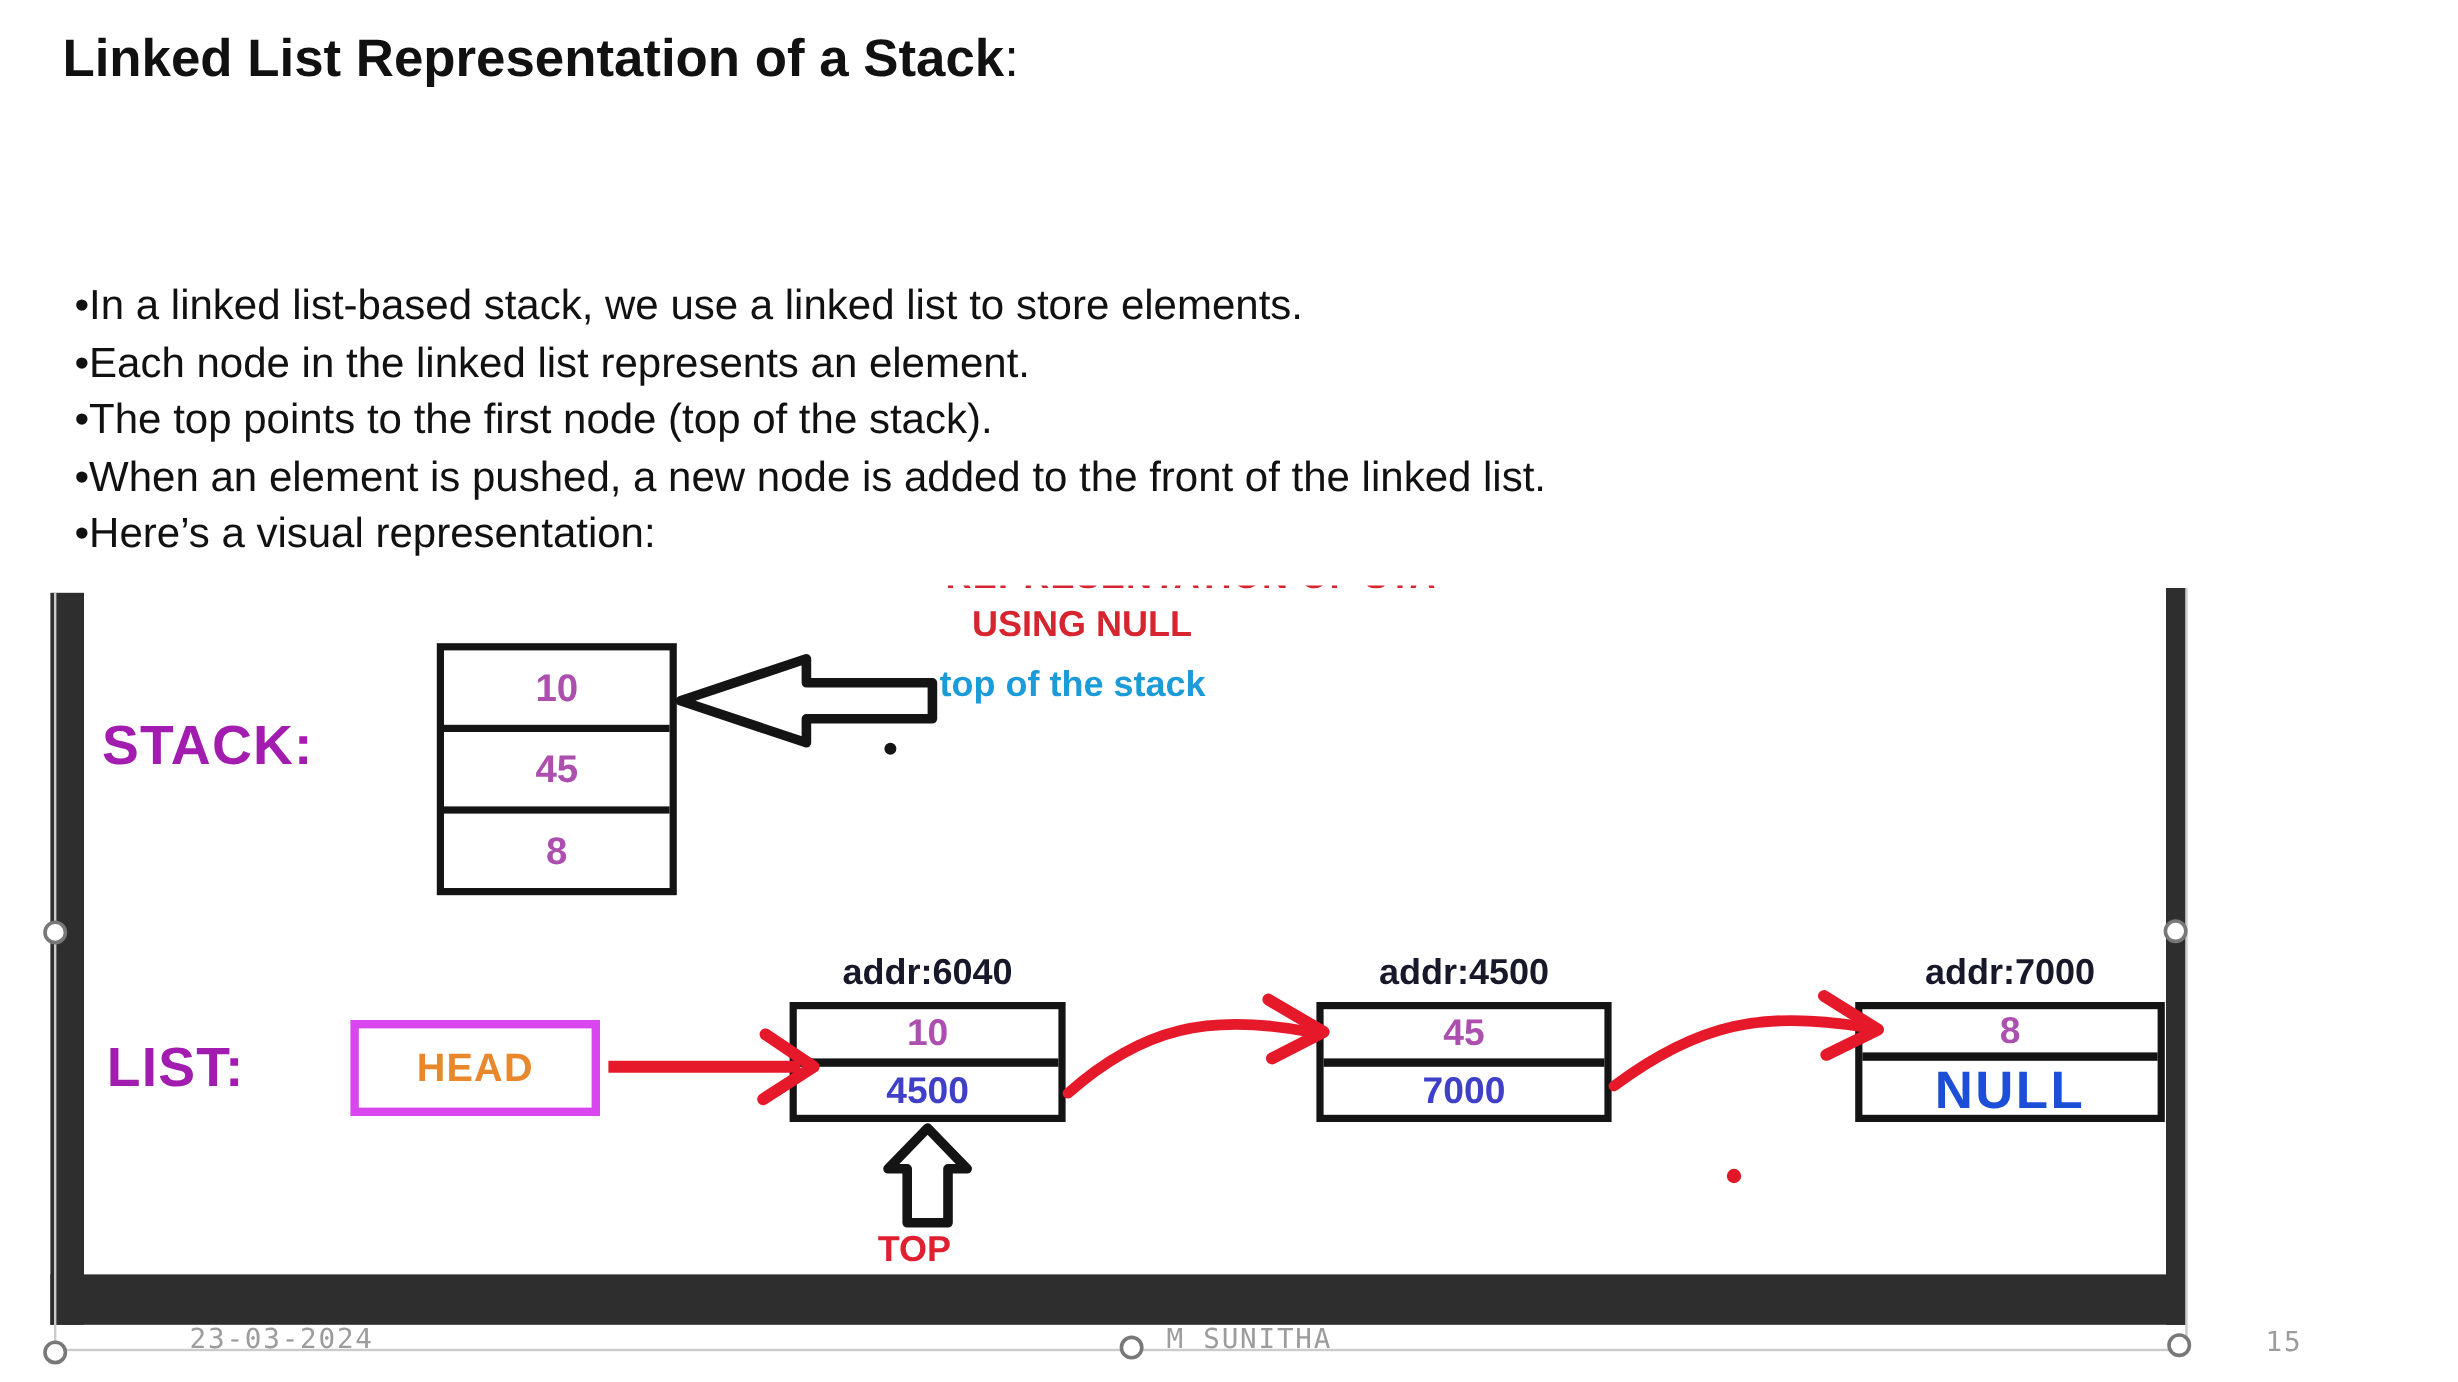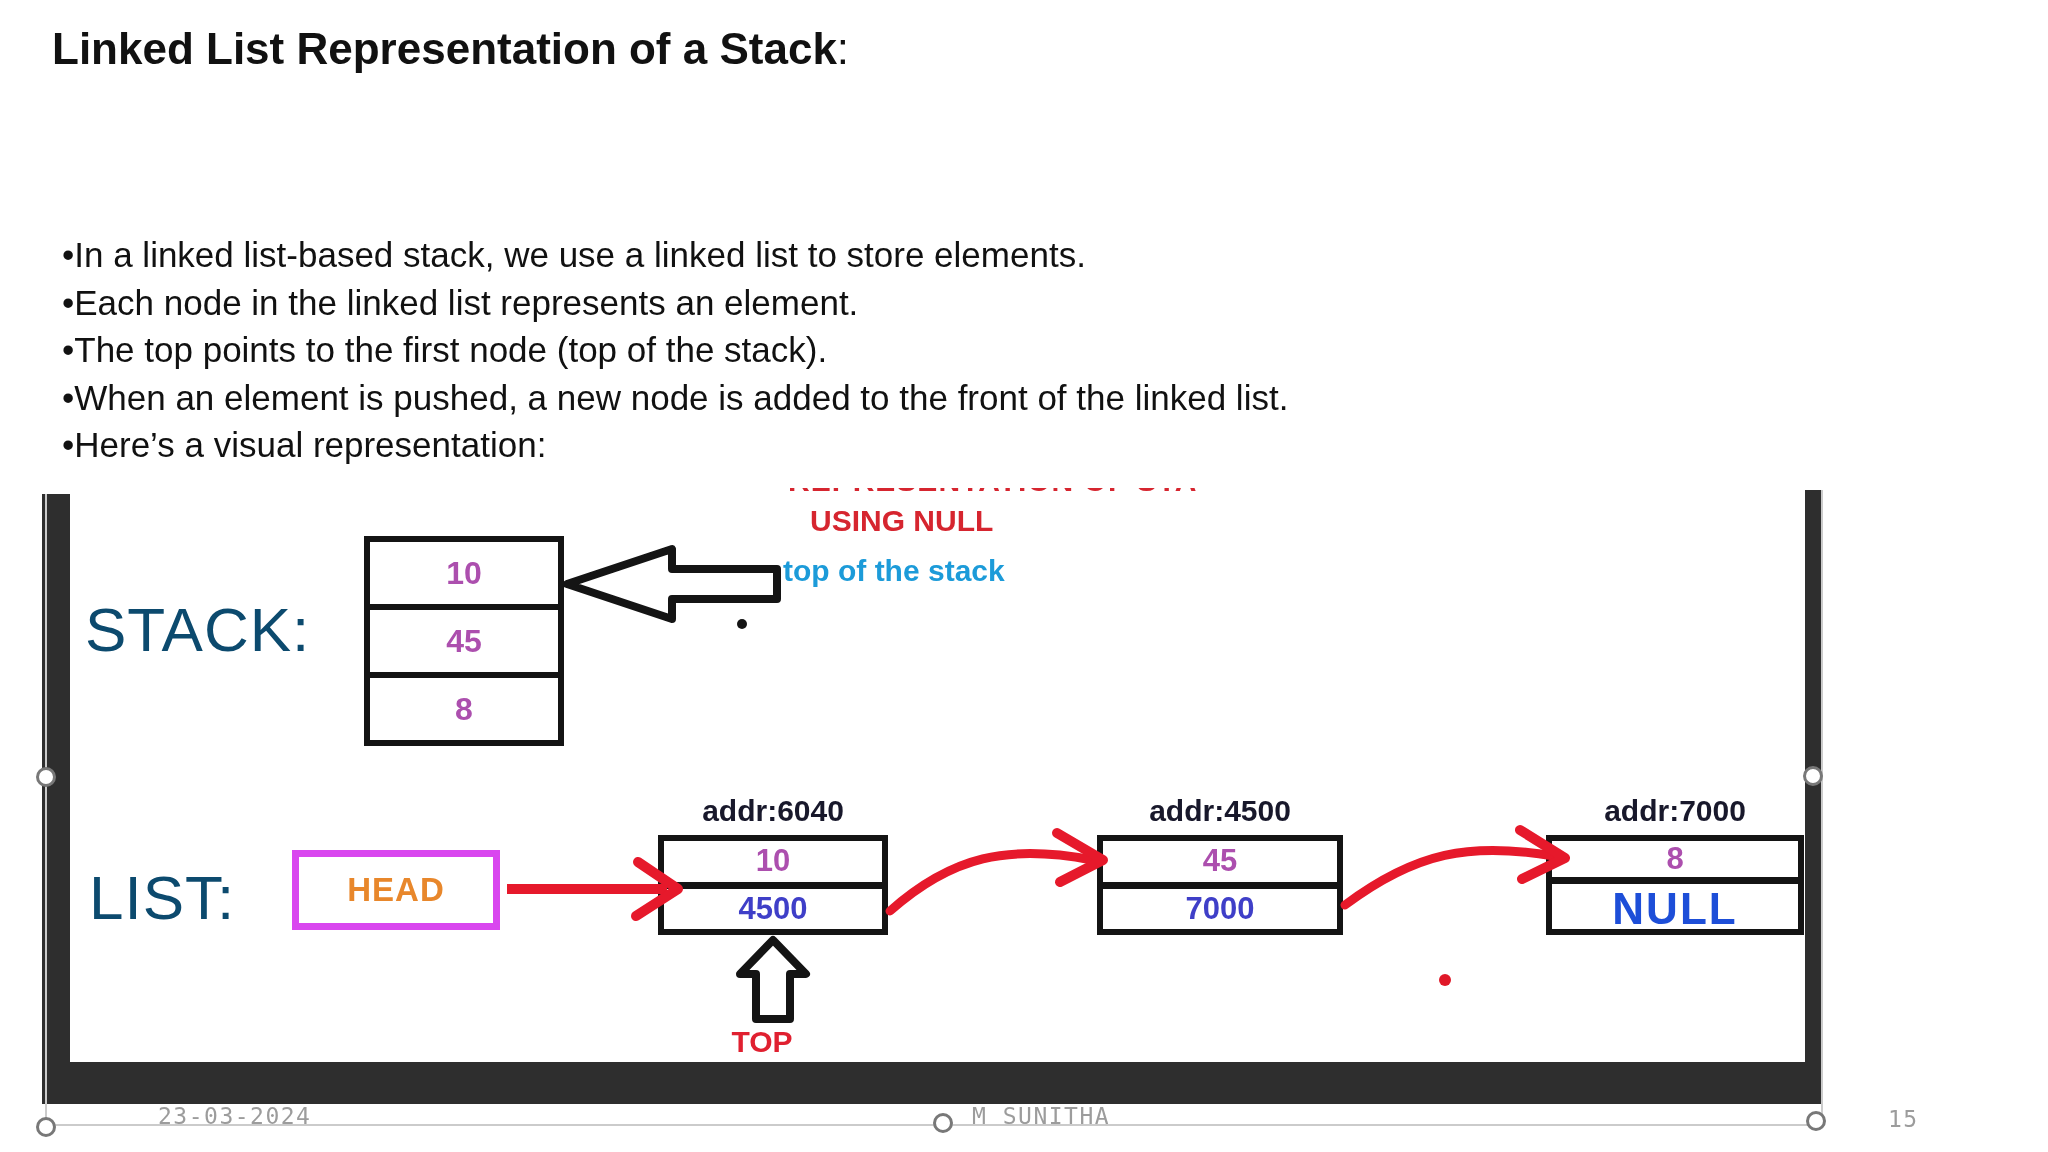--- a/index.html
+++ b/index.html
@@ -10,21 +10,21 @@
   .slide-title{left:52px;top:24px;font-size:44px;color:#111;letter-spacing:0px;}
   .slide-title .colon{font-weight:normal;}
   .bullets{left:62px;top:216px;font-size:35px;color:#111;line-height:47.5px;white-space:nowrap;margin-top:15px;}
   
   .image-frame{left:42px;top:488px;width:1780px;height:616px;background:#fff;}
   .bar{background:#2e2e2e;position:absolute;}
   .sel-line{position:absolute;background:#cbcbcb;}
   .handle{position:absolute;width:20px;height:20px;border-radius:50%;
     background:#fff;border:3px solid #787878;box-sizing:border-box;z-index:40;}
   
-  .sec-label{font-size:62px;font-weight:normal;color:#0c4a6e;letter-spacing:1px;}
+  .sec-label{font-size:46px;font-weight:bold;color:#a21caf;letter-spacing:1px;}
   .stack-box{left:322px;top:48px;width:200px;height:210px;border:6px solid #141414;
     background:#fff;display:flex;flex-direction:column;box-sizing:border-box;}
   .stack-cell{flex:1;display:flex;align-items:center;justify-content:center;
     font-weight:bold;font-size:32px;color:#ac4fae;}
   .stack-cell.mid{border-top:6px solid #141414;border-bottom:6px solid #141414;}
   .clip-strip{left:746px;top:0px;width:410px;height:10px;overflow:hidden;}
   .clip-strip .inner{margin-top:-24px;font-size:30px;font-weight:bold;color:#d6252f;
     letter-spacing:1px;white-space:nowrap;text-align:center;width:100%;}
   .using-list{left:768px;top:16px;font-size:30px;font-weight:bold;color:#d6252f;}
   .top-stack{left:741px;top:66px;font-size:30px;font-weight:bold;color:#1c9bd9;}

